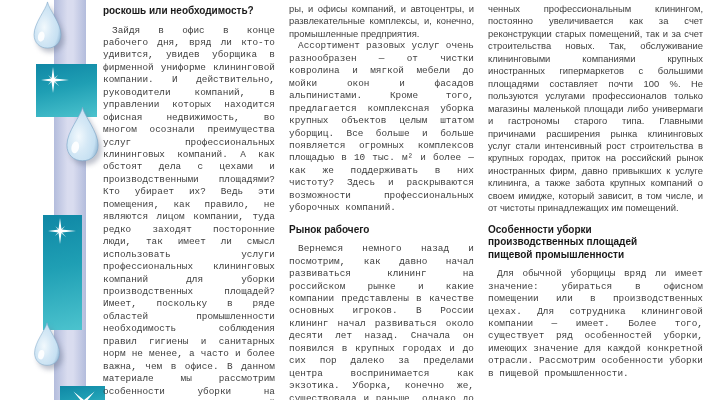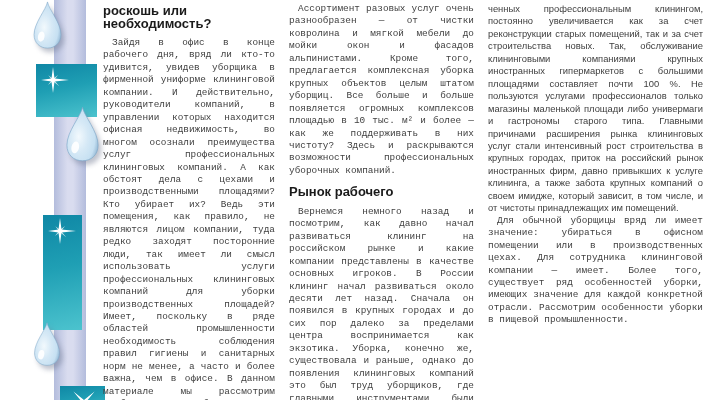--- a/index.html
+++ b/index.html
@@ -41,21 +41,21 @@
   .sp2{left:43px;top:214px;width:34px;height:34px;}
   .sp3{left:67px;top:385px;width:34px;height:34px;transform:rotate(45deg);}
   .sparkle svg{display:block;width:100%;height:100%;}
   
   .content{
     position:absolute;left:103px;top:0;right:6px;bottom:0;
     display:grid;grid-template-columns:172px 185px 1fr;column-gap:14px;
   }
   .col{overflow:hidden;padding-top:3px;}
   .col h2{
-    font-size:13px;line-height:12.5px;font-weight:bold;
+    font-size:10px;line-height:12.5px;font-weight:bold;
     color:#1a1a1a;margin:9px 0 7px;white-space:pre-line;text-align:left;
   }
   .col h2:first-child{margin-top:2px;}
   .col p{
     font-size:9.4px;line-height:12.45px;color:#404040;
     margin:0;text-align:justify;
   }
   .col p.indent{text-indent:9px;font-family:Liberation Mono, monospace;}
 </style>
 </head>
@@ -120,24 +120,28 @@
     </svg>
   </div>
 
   <div class="content">
     <div class="col">
         <h2>роскошь или необходимость?</h2>
         <p class="indent">Зайдя в офис в конце рабочего дня, вряд ли кто-то удивится, увидев уборщика в фирменной униформе клининговой компании. И действительно, руководители компаний, в управлении которых находится офисная недвижимость, во многом осознали преимущества услуг профессиональных клининговых компаний. А как обстоят дела с цехами и производственными площадями? Кто убирает их? Ведь эти помещения, как правило, не являются лицом компании, туда редко заходят посторонние люди, так имеет ли смысл использовать услуги профессиональных клининговых компаний для уборки производственных площадей? Имеет, поскольку в ряде областей промышленности необходимость соблюдения правил гигиены и санитарных норм не менее, а часто и более важна, чем в офисе. В данном материале мы рассмотрим особенности уборки на предприятиях пищевой промышленности.</p>
         <p class="indent">Для начала определим, что же понимаем под понятием «клининг». Термин произошел от английского глагола «to clean» (убираться) и подразумевает профессиональную уборку помещений</p>
       </div>
     <div class="col">
+        <p>ры, и офисы компаний, и автоцентры, и развлекательные комплексы, и, конечно, промышленные предприятия.</p>
         <p class="indent">Ассортимент разовых услуг очень разнообразен — от чистки ковролина и мягкой мебели до мойки окон и фасадов альпинистами. Кроме того, предлагается комплексная уборка крупных объектов целым штатом уборщиц. Все больше и больше появляется огромных комплексов площадью в 10 тыс. м² и более — как же поддерживать в них чистоту? Здесь и раскрываются возможности профессиональных уборочных компаний.</p>
         <h2>Рынок рабочего</h2>
         <p class="indent">Вернемся немного назад и посмотрим, как давно начал развиваться клининг на российском рынке и какие компании представлены в качестве основных игроков. В России клининг начал развиваться около десяти лет назад. Сначала он появился в крупных городах и до сих пор далеко за пределами центра воспринимается как экзотика. Уборка, конечно же, существовала и раньше, однако до появления клининговых компаний это был труд уборщиков, где главными инструментами были ведро и тряпка.</p>
         <p class="indent">Одними из первых клининговые услуги в России предложили компании</p>
       </div>
     <div class="col">
         <p>ченных профессиональным клинингом, постоянно увеличивается как за счет реконструкции старых помещений, так и за счет строительства новых. Так, обслуживание клининговыми компаниями крупных иностранных гипермаркетов с большими площадями составляет почти 100 %. Не пользуются услугами профессионалов только магазины маленькой площади либо универмаги и гастрономы старого типа. Главными причинами расширения рынка клининговых услуг стали интенсивный рост строительства в крупных городах, приток на российский рынок иностранных фирм, давно привыкших к услуге клининга, а также забота крупных компаний о своем имидже, который зависит, в том числе, и от чистоты принадлежащих им помещений.</p>
+        <h2>Особенности уборки
+производственных площадей
+пищевой промышленности</h2>
         <p class="indent">Для обычной уборщицы вряд ли имеет значение: убираться в офисном помещении или в производственных цехах. Для сотрудника клининговой компании — имеет. Более того, существует ряд особенностей уборки, имеющих значение для каждой конкретной отрасли. Рассмотрим особенности уборки в пищевой промышленности.</p>
       </div>
   </div>
 
 </div>
 
 </body></html>

